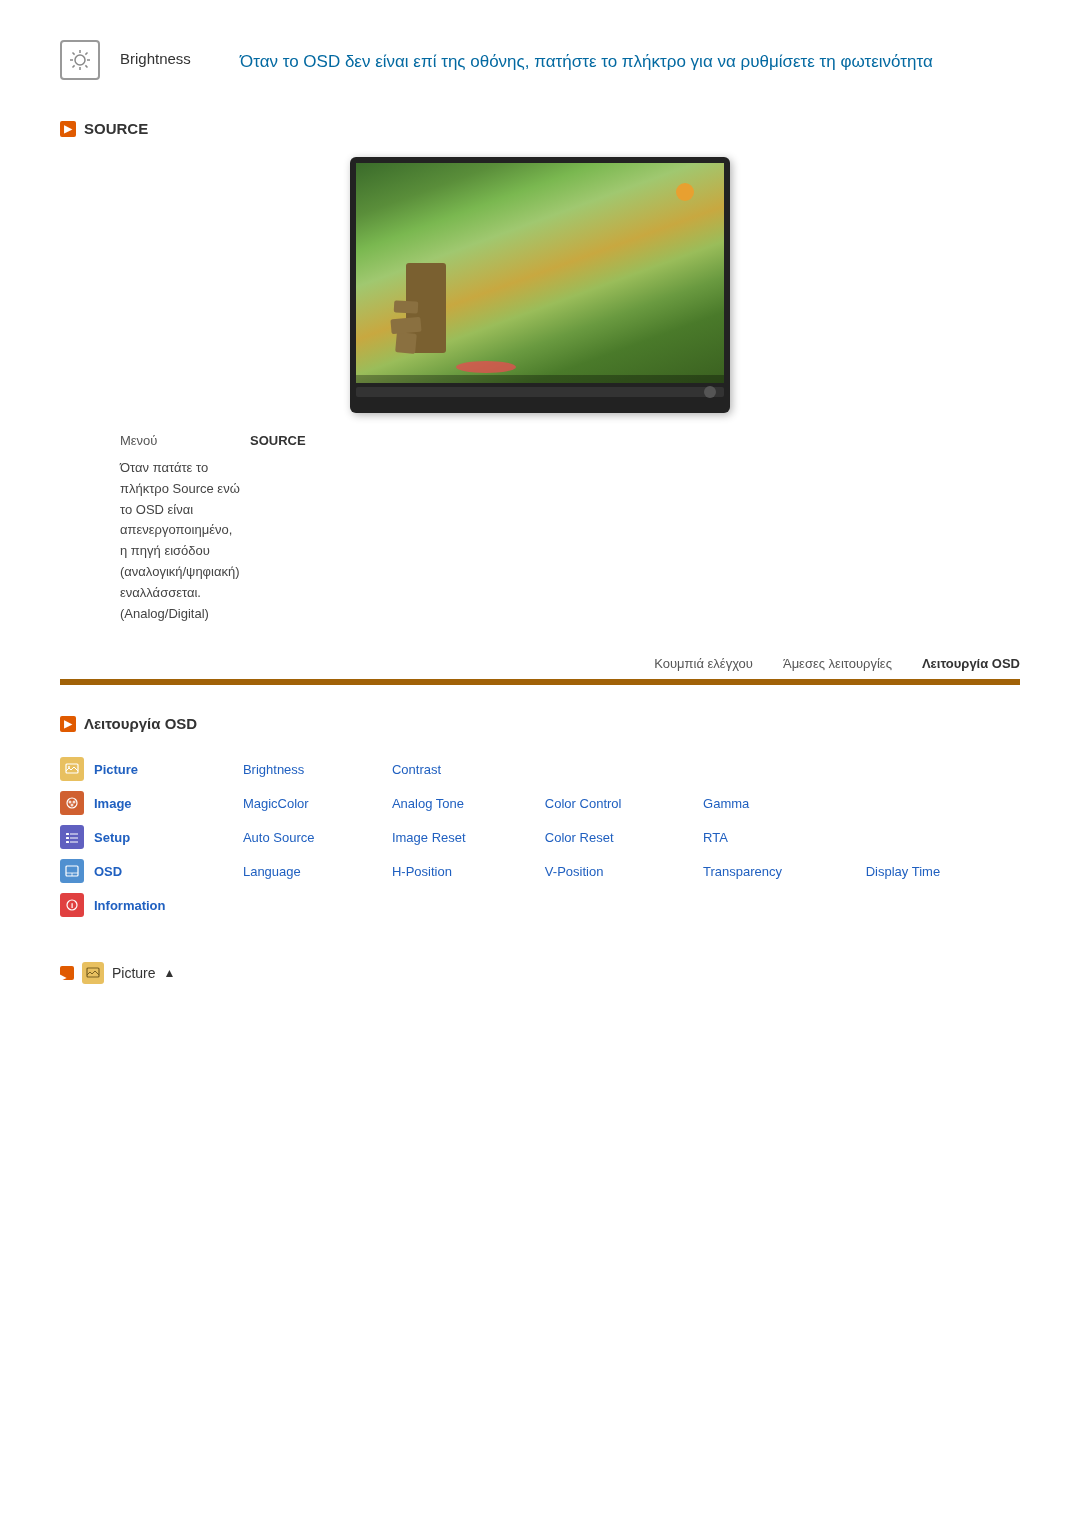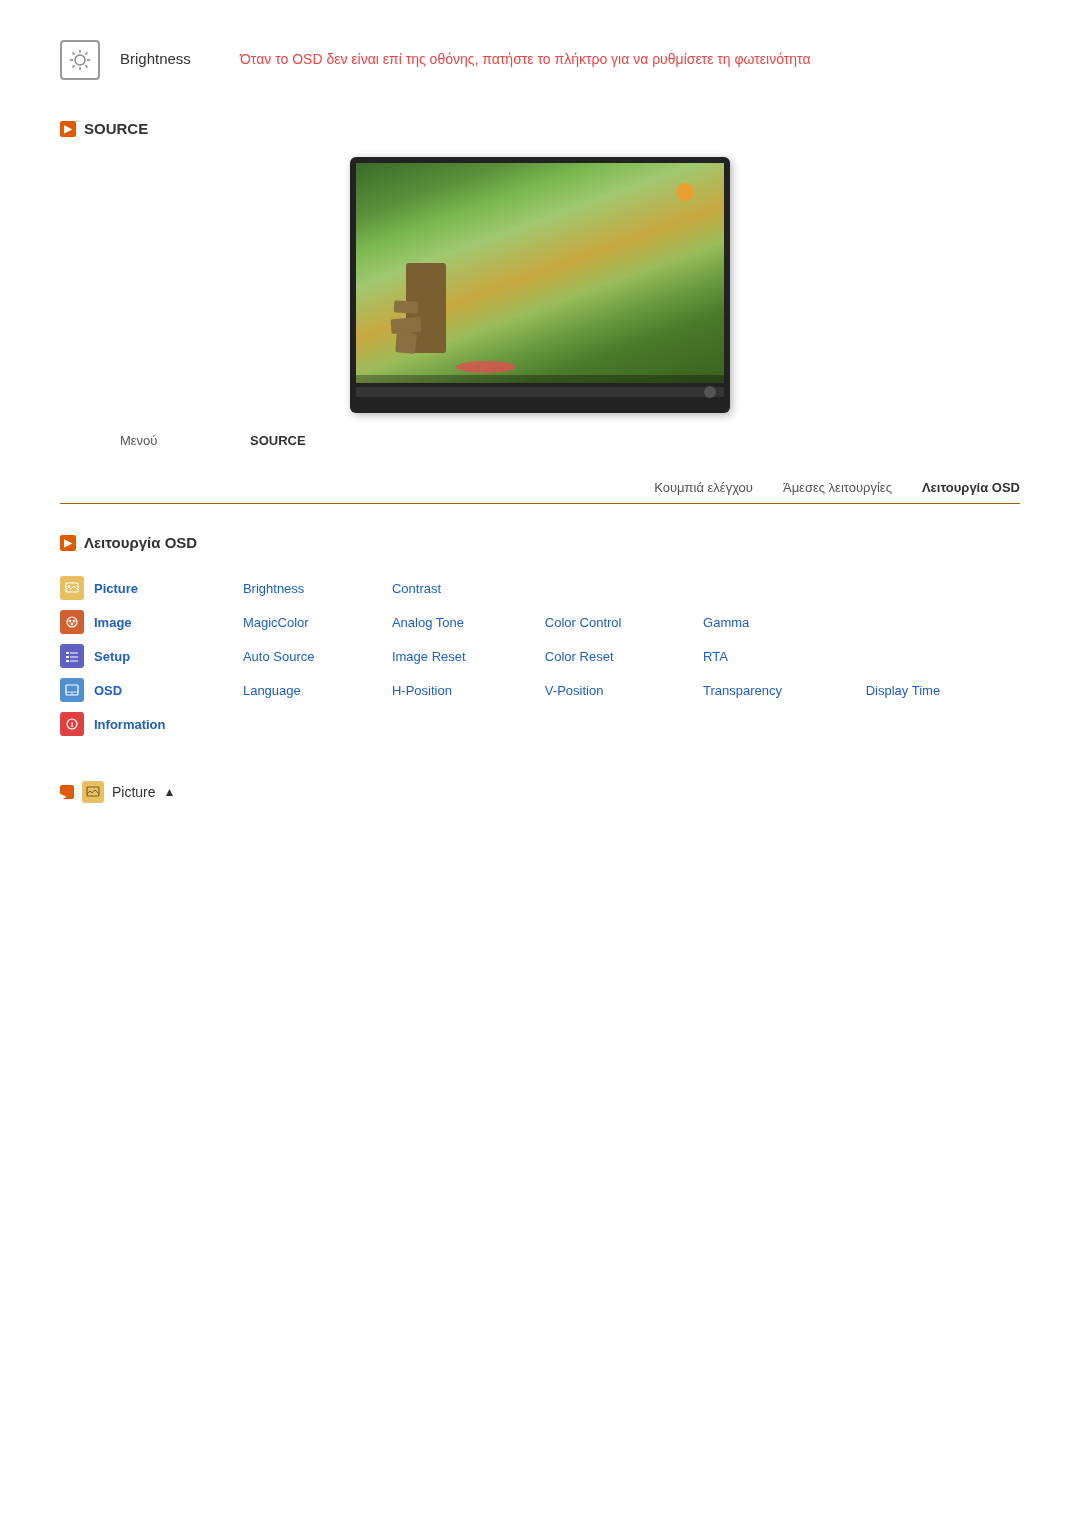--- a/index.html
+++ b/index.html
@@ -27,22 +27,22 @@
       justify-content: center;
       flex-shrink: 0;
     }
     .brightness-label {
       font-size: 15px;
       color: #333;
       width: 100px;
       padding-top: 10px;
     }
     .brightness-desc {
-      font-size: 14px;
-      color: #ef4444;
+      font-size: 17px;
+      color: #0369a1;
       line-height: 1.6;
       padding-top: 8px;
     }
     .section-header {
       display: flex;
       align-items: center;
       gap: 8px;
       margin-bottom: 20px;
     }
     .section-icon {
@@ -135,21 +135,21 @@
     .source-desc {
       font-size: 13px;
       color: #444;
       line-height: 1.6;
     }
     .tab-bar {
       display: flex;
       justify-content: flex-end;
       gap: 30px;
       margin-bottom: 30px;
-      border-bottom: 1px solid #a16207;
+      border-bottom: 6px solid #a16207;
       padding-bottom: 8px;
     }
     .tab-item {
       font-size: 13px;
       color: #555;
       cursor: pointer;
     }
     .tab-item.active {
       font-weight: bold;
       color: #333;
@@ -280,20 +280,21 @@
         <div class="monitor-button"></div>
       </div>
     </div>
   </div>
 
 
   <div style="padding: 0 60px; margin-bottom: 20px;">
     <div class="two-col-desc">
       <div class="col-header">Μενού</div>
       <div style="font-size:13px;color:#333;font-weight:bold;">SOURCE</div>
+      <div class="source-desc">Όταν πατάτε το πλήκτρο Source ενώ το OSD είναι απενεργοποιημένο, η πηγή εισόδου (αναλογική/ψηφιακή) εναλλάσσεται. (Analog/Digital)</div>
     </div>
   </div>
 
   <div class="tab-bar">
     <span class="tab-item">Κουμπιά ελέγχου</span>
     <span class="tab-item">Άμεσες λειτουργίες</span>
     <span class="tab-item active">Λειτουργία OSD</span>
   </div>
 </div>
 

